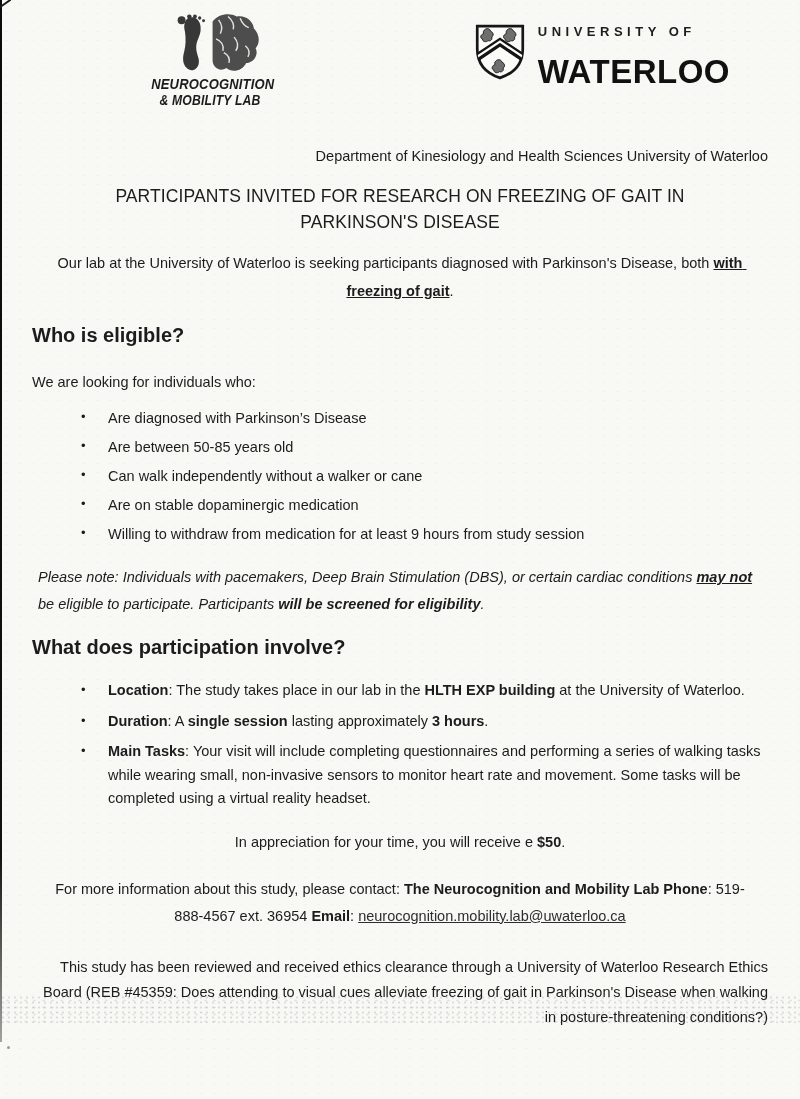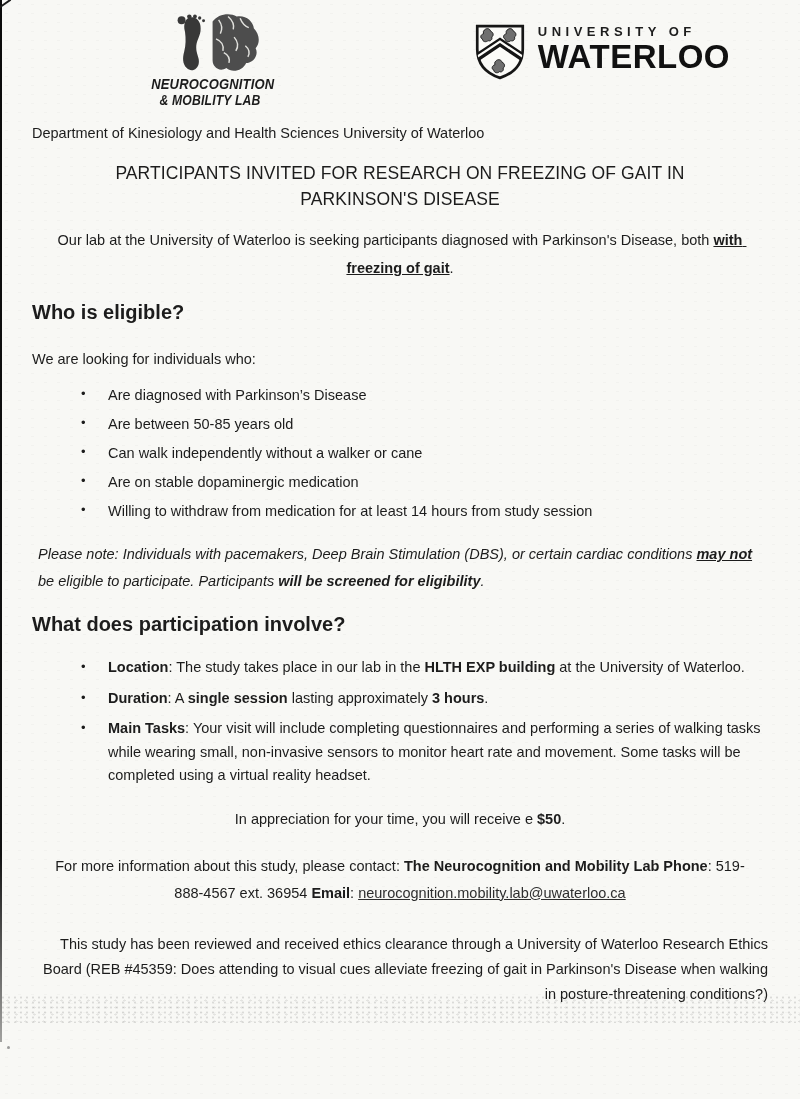--- a/index.html
+++ b/index.html
@@ -31,23 +31,23 @@
   .lab-logo { width:140px; text-align:center; }
   .lab-logo-icon svg { width:106px; height:62px; display:block; margin:0 auto; }
   .lab-wordmark { transform:scaleX(0.84); transform-origin:50% 0; margin-top:1px; }
   .lab-line1 { font-size:15.5px; font-weight:bold; font-style:italic; line-height:1.08; letter-spacing:0.2px; }
   .lab-line2 { font-size:14.5px; font-weight:bold; font-style:italic; line-height:1.1; letter-spacing:0.2px; }
 
   .uw-logo { margin-left:auto; display:flex; align-items:flex-start; margin-top:9px; }
   .uw-crest svg { width:54px; height:60px; display:block; }
   .uw-text { margin-left:11px; padding-top:2px; }
   .uw-line1 { font-size:13px; font-weight:bold; letter-spacing:4.5px; color:#1d1d1d; }
-  .uw-line2 { font-size:33px; font-weight:bold; letter-spacing:0.5px; line-height:1.0; margin-top:1px; color:#111; }
+  .uw-line2 { font-size:33px; font-weight:bold; letter-spacing:0.5px; line-height:1.0; margin-top:16px; color:#111; }
 
-  .dept { text-align:left; margin-top:16px; font-size:14.5px; }
+  .dept { text-align:right; margin-top:39px; font-size:14.5px; }
 
   .title { margin:19px auto 0; max-width:662px; text-align:center;
     font-size:17.5px; font-weight:normal; line-height:1.5; letter-spacing:0.1px; }
 
   .rich span, .rich b, .rich a, .rich i { white-space:pre-wrap; }
 
   .intro { margin:15px auto 0; max-width:716px; text-align:center; font-size:14.5px; line-height:1.9; }
   .bold-underline { font-weight:bold; text-decoration:underline; }
 
   .sec-heading { margin-top:19px; text-align:left; font-size:20px; font-weight:bold; }
@@ -140,21 +140,21 @@
 
     <div class="sec-heading">Who is eligible?</div>
 
     <div class="lead">We are looking for individuals who:</div>
 
     <ul class="bullets">
       <li><span>Are diagnosed with Parkinson’s Disease</span></li>
       <li><span>Are between 50-85 years old</span></li>
       <li><span>Can walk independently without a walker or cane</span></li>
       <li><span>Are on stable dopaminergic medication</span></li>
-      <li><span>Willing to withdraw from medication for at least 14 hours from study session</span></li>
+      <li><span>Willing to withdraw from medication for at least 9 hours from study session</span></li>
     </ul>
 
     <p class="note rich"><span>Please note: Individuals with pacemakers, Deep Brain Stimulation (DBS), or certain cardiac conditions </span><span class="mayn">may not</span><span> be eligible to participate. Participants </span><span class="scr">will be screened for eligibility</span><span>.</span></p>
 
     <div class="sec-heading">What does participation involve?</div>
 
     <ul class="bullets part rich">
       <li><b>Location</b><span>: The study takes place in our lab in the </span><b>HLTH EXP building</b><span> at the University of Waterloo.</span><b></b><span></span></li>
       <li><b>Duration</b><span>: A </span><b>single session</b><span> lasting approximately </span><b>3 hours</b><span>.</span></li>
       <li><b>Main Tasks</b><span>: Your visit will include completing questionnaires and performing a series of walking tasks while wearing small, non-invasive sensors to monitor heart rate and movement. Some tasks will be completed using a virtual reality headset.</span><b></b><span></span><b></b><span></span></li>

